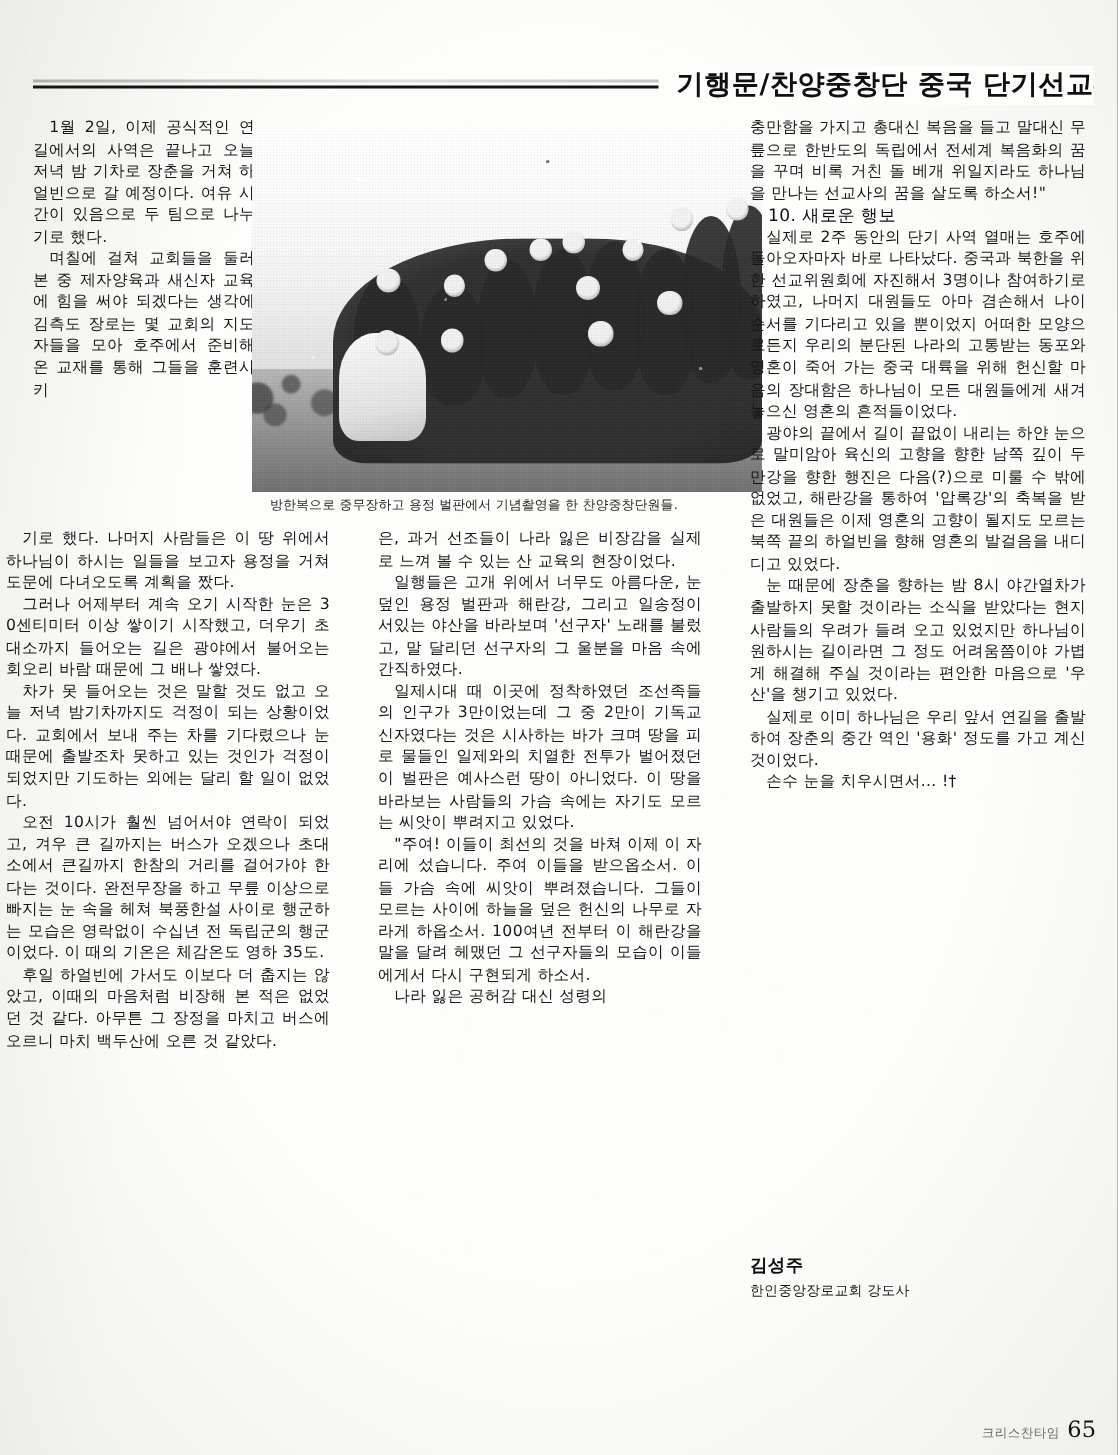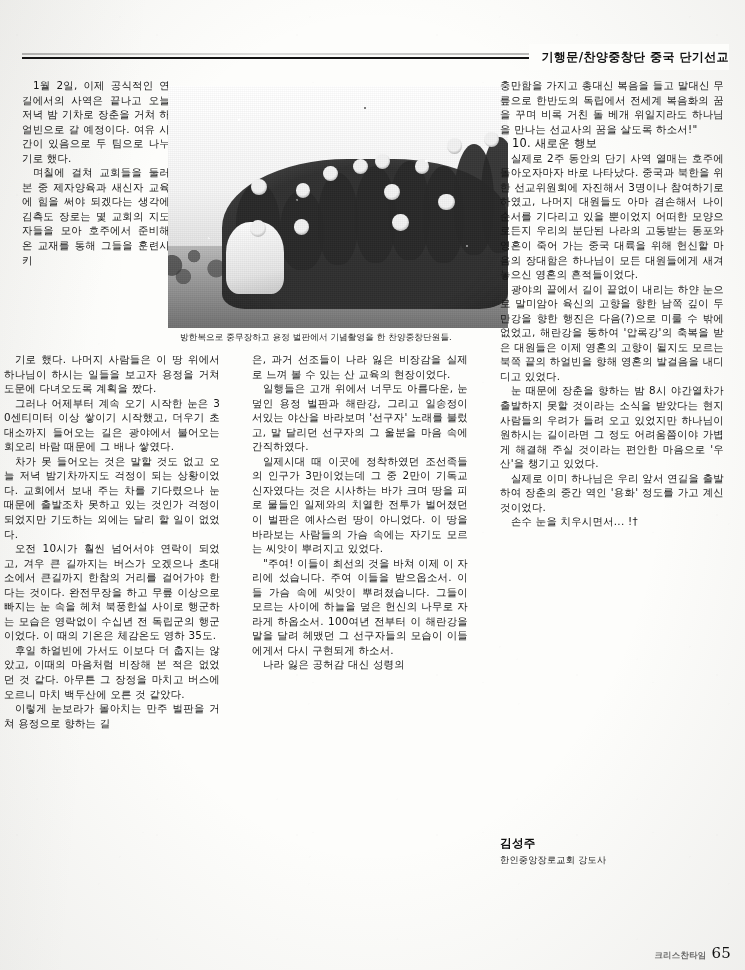--- a/index.html
+++ b/index.html
@@ -63,21 +63,21 @@
     height: 2px;
     background: linear-gradient(90deg, rgba(30,30,30,.55), rgba(30,30,30,.25) 35%, rgba(30,30,30,.55) 70%, rgba(30,30,30,.35));
     opacity: .55;
   }
   #runhead .title {
     position: absolute;
     right: 0;
     top: 0;
     background: #fdfdfb;
     padding-left: 12px;
-    font-size: 12px;
+    font-size: 18px;
     font-weight: 700;
     letter-spacing: .4px;
     line-height: 26px;
     white-space: nowrap;
     color: #101010;
   }
 
   
   .col {
     position: absolute;
@@ -262,21 +262,21 @@
     bottom: 8px;
     display: flex;
     align-items: baseline;
     gap: 5px;
   }
   #footer .masthead {
     font-size: 8.4px;
     letter-spacing: .3px;
     color: #4a4a4a;
     opacity: .82;
-    font-weight: 700;
+    font-weight: 400;
   }
   #footer .pageno {
     font-size: 15px;
     font-family: "DejaVu Serif", "Liberation Serif", serif;
     color: #121212;
     letter-spacing: .2px;
     margin-top: 48px;
   }
 </style>
 </head>
@@ -333,21 +333,20 @@
   </div>
 
   <div id="caption">방한복으로 중무장하고 용정 벌판에서 기념촬영을 한 찬양중창단원들.</div>
 
   <div id="col-left-lower">
     <p>기로 했다. 나머지 사람들은 이 땅 위에서 하나님이 하시는 일들을 보고자 용정을 거쳐 도문에 다녀오도록 계획을 짰다.</p>
     <p>그러나 어제부터 계속 오기 시작한 눈은 30센티미터 이상 쌓이기 시작했고, 더우기 초대소까지 들어오는 길은 광야에서 불어오는 회오리 바람 때문에 그 배나 쌓였다.</p>
     <p>차가 못 들어오는 것은 말할 것도 없고 오늘 저녁 밤기차까지도 걱정이 되는 상황이었다. 교회에서 보내 주는 차를 기다렸으나 눈 때문에 출발조차 못하고 있는 것인가 걱정이 되었지만 기도하는 외에는 달리 할 일이 없었다.</p>
     <p>오전 10시가 훨씬 넘어서야 연락이 되었고, 겨우 큰 길까지는 버스가 오겠으나 초대소에서 큰길까지 한참의 거리를 걸어가야 한다는 것이다. 완전무장을 하고 무릎 이상으로 빠지는 눈 속을 헤쳐 북풍한설 사이로 행군하는 모습은 영락없이 수십년 전 독립군의 행군이었다. 이 때의 기온은 체감온도 영하 35도.</p>
     <p>후일 하얼빈에 가서도 이보다 더 춥지는 않았고, 이때의 마음처럼 비장해 본 적은 없었던 것 같다. 아무튼 그 장정을 마치고 버스에 오르니 마치 백두산에 오른 것 같았다.</p>
-    <p>이렇게 눈보라가 몰아치는 만주 벌판을 거쳐 용정으로 향하는 길</p>
   </div>
 
   <div class="col" id="col-mid">
     <p class="noind">은, 과거 선조들이 나라 잃은 비장감을 실제로 느껴 볼 수 있는 산 교육의 현장이었다.</p>
     <p>일행들은 고개 위에서 너무도 아름다운, 눈 덮인 용정 벌판과 해란강, 그리고 일송정이 서있는 야산을 바라보며 '선구자' 노래를 불렀고, 말 달리던 선구자의 그 울분을 마음 속에 간직하였다.</p>
     <p>일제시대 때 이곳에 정착하였던 조선족들의 인구가 3만이었는데 그 중 2만이 기독교 신자였다는 것은 시사하는 바가 크며 땅을 피로 물들인 일제와의 치열한 전투가 벌어졌던 이 벌판은 예사스런 땅이 아니었다. 이 땅을 바라보는 사람들의 가슴 속에는 자기도 모르는 씨앗이 뿌려지고 있었다.</p>
     <p>"주여! 이들이 최선의 것을 바쳐 이제 이 자리에 섰습니다. 주여 이들을 받으옵소서. 이들 가슴 속에 씨앗이 뿌려졌습니다. 그들이 모르는 사이에 하늘을 덮은 헌신의 나무로 자라게 하옵소서. 100여년 전부터 이 해란강을 말을 달려 헤맸던 그 선구자들의 모습이 이들에게서 다시 구현되게 하소서.</p>
     <p>나라 잃은 공허감 대신 성령의</p>
   </div>
 

